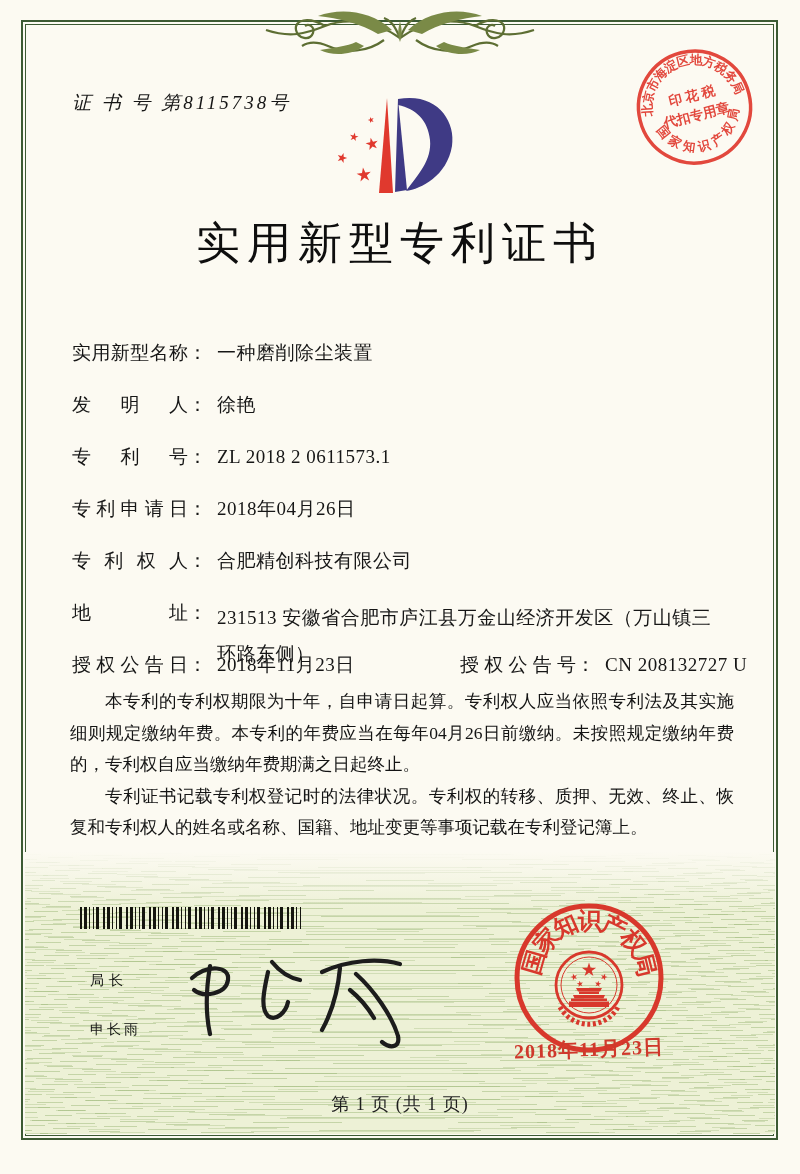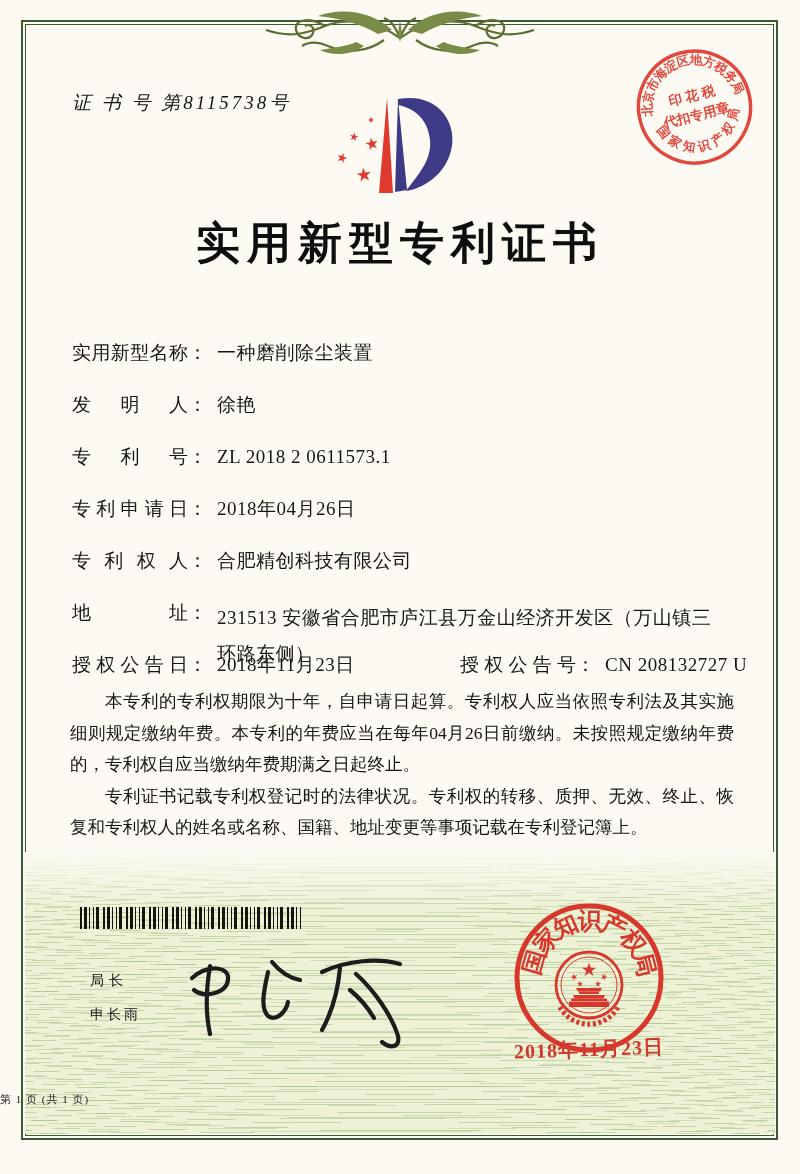--- a/index.html
+++ b/index.html
@@ -25,56 +25,56 @@
   .ornament{position:absolute;left:238px;top:8px;}
 
   .certno{position:absolute;left:72px;top:90px;font-size:19px;letter-spacing:3px;color:#151515;font-style:italic;}
 
   .logo{position:absolute;left:318px;top:78px;}
 
   .taxstamp{position:absolute;left:630px;top:44px;opacity:.92;transform:rotate(-14deg);}
   .taxstamp text{fill:#e0392e;font-weight:bold;}
 
   .title{position:absolute;left:0;top:214px;width:100%;text-align:center;
-    font-size:44px;font-weight:bold;letter-spacing:7px;color:#0e0e0e;}
+    font-size:44px;font-weight:normal;letter-spacing:7px;color:#0e0e0e;}
 
   .field-row{position:absolute;left:72px;font-size:19px;color:#161616;white-space:nowrap;}
   .ljust{display:inline-block;width:116px;text-align:justify;text-align-last:justify;vertical-align:top;}
   .fvalue{margin-left:10px;letter-spacing:.5px;}
   .addrval{display:inline-block;width:505px;vertical-align:top;line-height:36px;white-space:normal;}
   .col2{position:absolute;left:388px;top:0;}
 
   .bodytext{position:absolute;left:70px;top:686px;width:664px;font-size:17.5px;
     line-height:31.5px;text-align:justify;color:#141414;}
   .bodytext p{margin:0;text-indent:2em;}
 
   .barcode{position:absolute;left:80px;top:907px;width:222px;height:22px;
     background:repeating-linear-gradient(90deg,
       #15150f 0 2px,rgba(0,0,0,0) 2px 4px,
       #15150f 4px 7px,rgba(0,0,0,0) 7px 9px,
       #15150f 9px 10px,rgba(0,0,0,0) 10px 13px,
       #15150f 13px 14px,rgba(0,0,0,0) 14px 16px,
       #15150f 16px 19px,rgba(0,0,0,0) 19px 23px);}
 
   .officer{position:absolute;left:90px;top:972px;font-size:14px;letter-spacing:5px;color:#141414;}
-  .officer .name{display:block;margin-top:16px;letter-spacing:3px;}
+  .officer .name{display:block;margin-top:31px;letter-spacing:3px;}
 
   .signature{position:absolute;left:172px;top:938px;}
   .signature path{stroke:#1c1c1c;stroke-width:4.2;fill:none;stroke-linecap:round;}
 
   .seal{position:absolute;left:494px;top:888px;}
   .seal text{fill:#d8382c;font-weight:bold;}
   .seal .red{fill:#d8382c;}
   .seal .ring{fill:none;stroke:#d8382c;}
 
   .sealdate{position:absolute;left:494px;top:1036px;width:190px;text-align:center;
     font-size:20px;color:#cf382b;font-weight:bold;letter-spacing:1px;transform:rotate(-2deg);}
 
-  .footer{position:absolute;left:0;top:1092px;width:100%;text-align:left;
-    font-size:11px;letter-spacing:1px;color:#1e1e1e;}
+  .footer{position:absolute;left:0;top:1092px;width:100%;text-align:center;
+    font-size:18px;letter-spacing:1px;color:#1e1e1e;}
 </style>
 </head>
 <body>
 
 <div class="frame"></div>
 <div class="guilloche"></div>
 
 <svg class="ornament" width="324" height="58" viewBox="0 0 324 58">
   <g id="rhalf" fill="none" stroke="#5d6e33" stroke-width="2.2">
     <path d="M162,30 C187,12 217,10 237,18 C257,26 272,30 296,22"></path>

